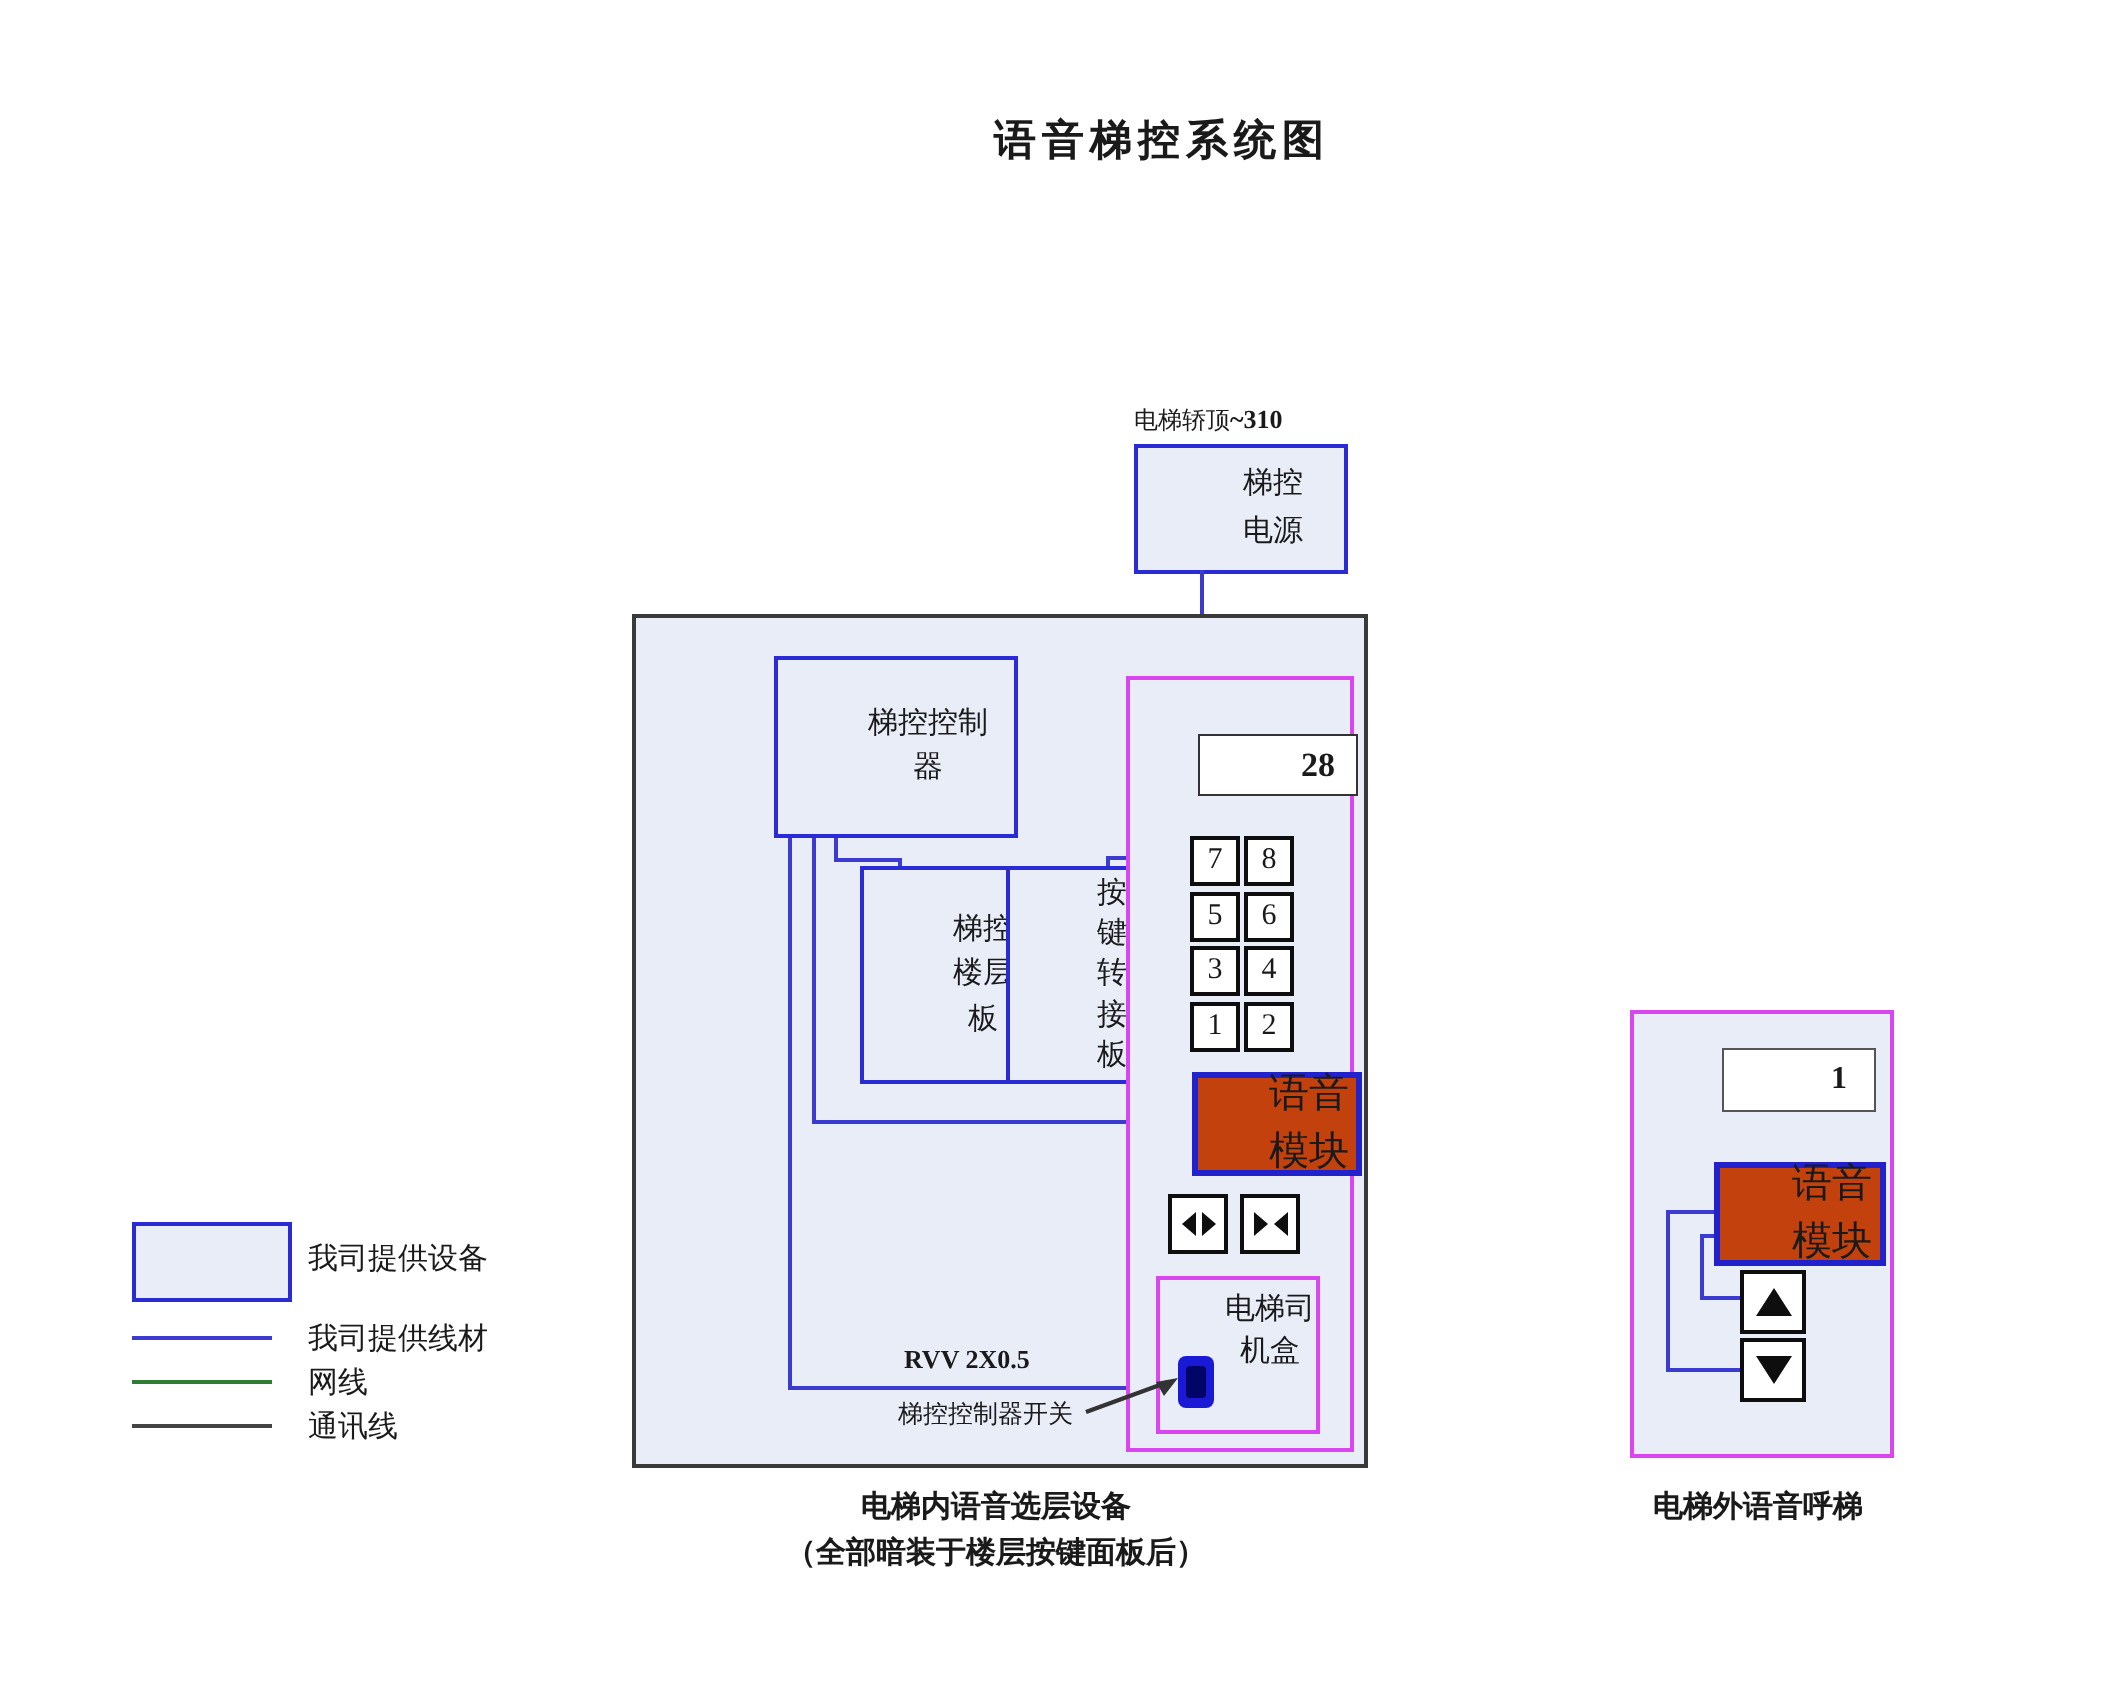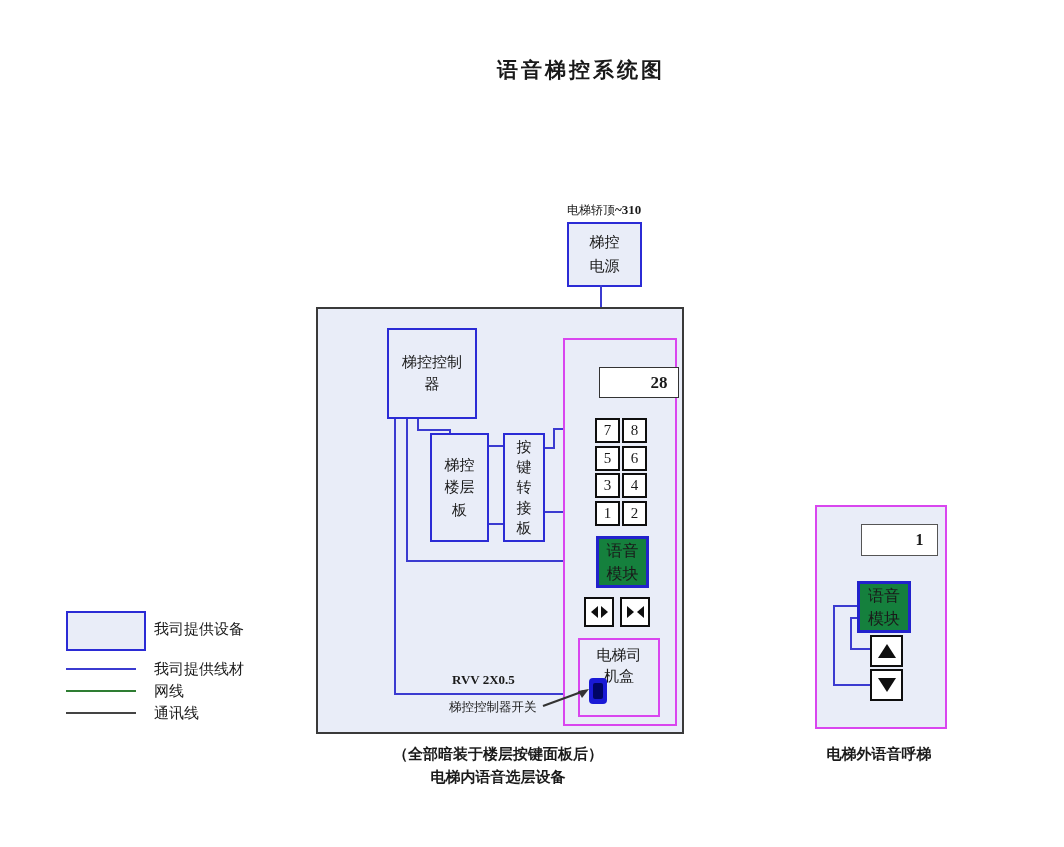--- a/index.html
+++ b/index.html
@@ -2,41 +2,41 @@
 <html><head>
 <meta charset="utf-8">
 <style>
   html,body{margin:0;padding:0;background:#ffffff;}
   #stage{
     position:relative;width:1064px;height:847px;background:#ffffff;
     font-family:"Liberation Serif","DejaVu Serif",serif;color:#1a1a1a;
     overflow:hidden;
   }
   .abs{position:absolute;}
-  .pre{white-space:pre-line;}
+  .pre{white-space:pre-line;padding-left:32px;}
   .center{display:flex;align-items:center;justify-content:center;text-align:center;}
 
   .title{left:316px;top:56px;width:530px;font-size:21px;letter-spacing:3px;text-align:center;font-weight:600;}
   .blue-box{border:2px solid #2b2bd5;background:#e9edf8;}
   .dark-box{border:2px solid #3a3a3a;background:#e9edf8;}
   .thin-dark{border:2px solid #d946ef;background:#e9edf8;}
   .white-box{border:1.5px solid #333;background:#ffffff;padding-left:40px;}
 
   .wire{position:absolute;background:#3b3bd0;}
   .wire.h{height:2px;} .wire.v{width:2px;}
 
   
   .main-box{left:316px;top:307px;width:364px;height:423px;}
   .controller{left:387px;top:328px;width:86px;height:87px;font-size:15px;line-height:1.45;}
   .floor-board{left:430px;top:433px;width:55px;height:105px;font-size:15px;line-height:1.5;}
   .key-adapter{left:503px;top:433px;width:38px;height:105px;font-size:15px;line-height:1.35;}
   .panel{left:563px;top:338px;width:110px;height:384px;}
   .display28{left:599px;top:367px;width:38px;height:29px;font-size:17px;font-weight:bold;}
   .btn{width:21px;height:21px;border:2px solid #0e0e0e;background:#fff;font-size:15px;position:absolute;}
-  .voice{border:3px solid #2222cc;background:#15803d;font-size:16px;line-height:1.45;}
+  .voice{border:3px solid #2222cc;background:#c2410c;font-size:20px;line-height:1.45;}
   .voice-left{left:596px;top:536px;width:47px;height:46px;}
   .door-btn{width:26px;height:26px;border:2.5px solid #0e0e0e;background:#fff;position:absolute;}
   .driver-box{left:578px;top:638px;width:82px;height:79px;font-size:15px;line-height:1.4;
               display:flex;justify-content:center;text-align:center;padding-top:5px;box-sizing:border-box;}
   .switch{left:589px;top:678px;width:18px;height:26px;background:#1a1ad6;border-radius:4px;}
   .switch-inner{position:absolute;left:4px;top:5px;width:10px;height:16px;background:#000566;border-radius:2px;}
   .rvv-label{left:452px;top:672px;font-size:13px;font-weight:bold;}
   .switch-label{left:449px;top:699px;font-size:12.5px;}
 
   .power-note{left:567px;top:202px;font-size:12px;}
@@ -137,22 +137,22 @@
   </div>
 
   <div class="abs rvv-label">RVV 2X0.5</div>
   <div class="abs switch-label">梯控控制器开关</div>
   <svg class="abs" style="left:540px;top:682px;" width="52" height="28">
     <line x1="3" y1="24" x2="44" y2="9" stroke="#333" stroke-width="2.2"></line>
     <polygon points="49,7 38,9 42,16" fill="#333"></polygon>
   </svg>
 
   <div class="abs caption caption-left">
+    <div>电梯内语音选层设备</div>
     <div>（全部暗装于楼层按键面板后）</div>
-    <div>电梯内语音选层设备</div>
   </div>
 
   <div class="abs thin-dark hall-box"></div>
   <div class="abs white-box display1 center">1</div>
 
   <div class="wire h" style="left:850px;top:617px;width:7px;"></div>
   <div class="wire v" style="left:850px;top:617px;height:33px;"></div>
   <div class="wire h" style="left:850px;top:648px;width:20px;"></div>
   <div class="wire h" style="left:833px;top:605px;width:24px;"></div>
   <div class="wire v" style="left:833px;top:605px;height:81px;"></div>

